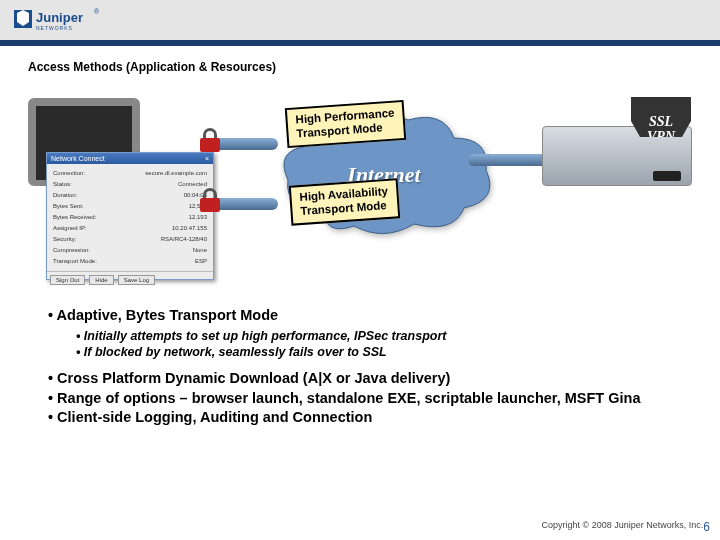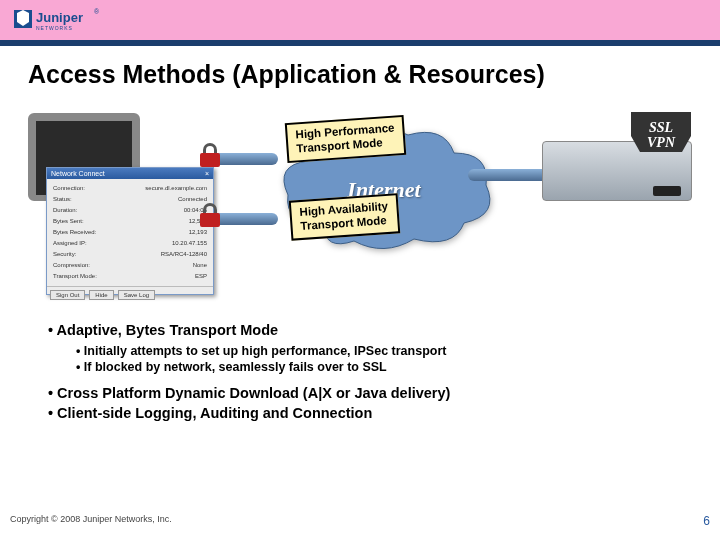--- a/index.html
+++ b/index.html
@@ -6,39 +6,39 @@
   body {
     width: 720px;
     height: 540px;
     font-family: Arial, sans-serif;
     background: #fff;
     position: relative;
     overflow: hidden;
   }
   .header {
     height: 46px;
-    background: #f9a8d4;
+    background: #e5e5e5;
     border-bottom: 6px solid #1a3d6d;
     display: flex;
     align-items: center;
     padding-left: 14px;
   }
   .logo-box {
     display: flex;
     align-items: center;
   }
   .logo-img {
     width: 88px;
     height: 28px;
   }
   .title-block {
     padding: 14px 28px 4px 28px;
   }
   .title {
-    font-size: 25px;
+    font-size: 12px;
     font-weight: bold;
     color: #000;
   }
   .subtitle {
     font-size: 18px;
     font-style: italic;
     color: #000;
     margin-top: 2px;
   }
   .diagram {
@@ -211,21 +211,21 @@
     width: 60px;
     height: 40px;
     background: #333;
     color: #fff;
     font-family: "Times New Roman", serif;
     font-style: italic;
     font-weight: bold;
     font-size: 14px;
     text-align: center;
     line-height: 1.1;
-    padding-top: 8px;
+    padding-top: 17px;
     clip-path: polygon(0 0,100% 0,100% 60%,85% 100%,15% 100%,0 60%);
   }
   .appliance-port {
     position: absolute;
     right: 10px;
     top: 44px;
     width: 28px;
     height: 10px;
     background: #222;
     border-radius: 2px;
@@ -261,33 +261,34 @@
     padding-left: 14px;
   }
   .b2 {
     padding-left: 28px;
     margin: 2px 0 8px 0;
   }
   .b2 > li {
     font-weight: bold;
     font-size: 12.5px;
     padding-left: 12px;
+    font-style: italic;
   }
   .b2 > li::before {
     content: "• ";
     margin-left: -12px;
   }
   .gap { margin-top: 8px; }
   .footer {
     position: absolute;
-    bottom: 12px;
+    bottom: 6px;
     left: 10px;
     right: 10px;
     display: flex;
-    justify-content: space-between;
+    justify-content: flex-end;
     font-size: 9px;
   }
   .copyright { color: #444; }
   .pagenum { color: #2a5a9f; font-size: 12px; font-weight: normal; }
 </style>
 </head>
 <body>
 
 <div class="header">
   <div class="logo-box">
@@ -405,20 +406,21 @@
 <div class="bullets">
   <ul class="b1" id="g1">
       <li>Adaptive, Bytes Transport Mode</li>
     </ul>
   <ul class="b2" id="g1s">
       <li>Initially attempts to set up high performance, IPSec transport</li>
       <li>If blocked by network, seamlessly fails over to SSL</li>
     </ul>
   <ul class="b1 gap" id="g2">
       <li>Cross Platform Dynamic Download (A|X or Java delivery)</li>
+      <li>Range of options – browser launch, standalone EXE, scriptable launcher, MSFT Gina</li>
       <li>Client-side Logging, Auditing and Connection</li>
     </ul>
 </div>
 
 <div class="footer">
   <span class="copyright">Copyright © 2008 Juniper Networks, Inc.</span>
   <span class="pagenum">6</span>
 </div>
 
 </body></html>

